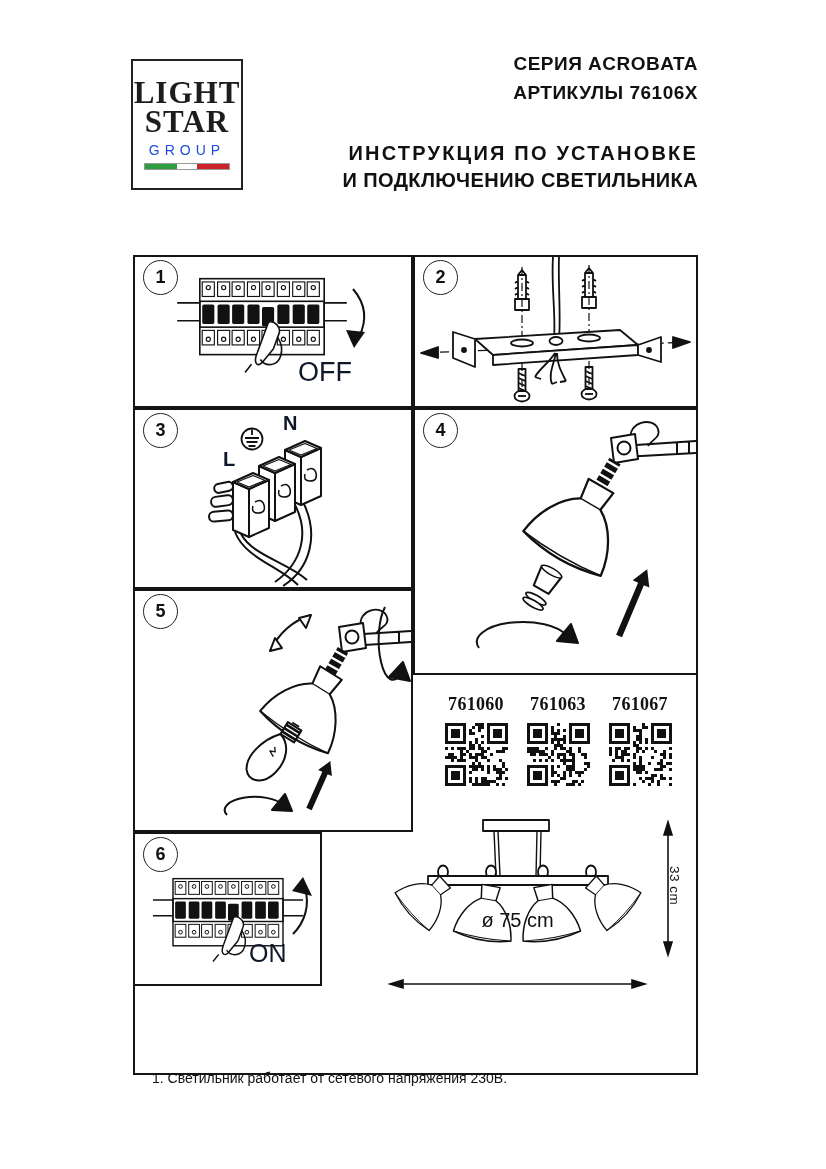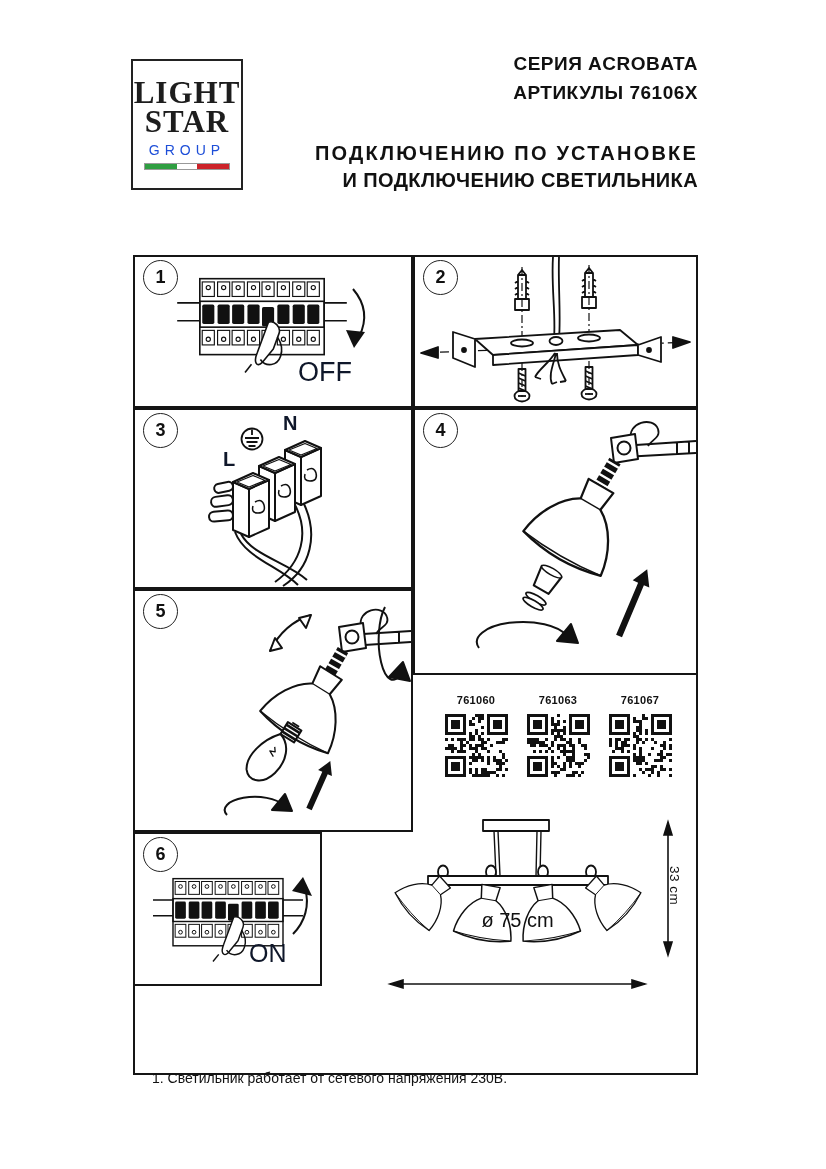--- a/index.html
+++ b/index.html
@@ -23,21 +23,21 @@
   
   .frame{border:2px solid #151515;box-sizing:border-box;background:transparent;}
   .panel{border:2px solid #151515;box-sizing:border-box;background:#fff;}
   .stepnum{position:absolute;left:8px;top:3px;width:33px;height:33px;border:1.8px solid #222;
            border-radius:50%;display:flex;align-items:center;justify-content:center;
            font-size:18px;font-weight:600;background:#fff;}
   .plabel{position:absolute;font-weight:400;color:#0f172a;}
   .art{position:absolute;left:0;top:0;}
   
   .qr-item{position:absolute;width:80px;text-align:center;}
-  .qr-label{font-size:11px;font-weight:700;letter-spacing:.3px;}
+  .qr-label{font-size:18px;font-weight:700;letter-spacing:.3px;font-family:Liberation Serif, serif;}
   .qr-img{margin-top:8px;display:inline-block;line-height:0;}
   
   .dim-v{left:664px;top:866px;width:18px;height:70px;writing-mode:vertical-rl;
          font-size:13.5px;letter-spacing:.5px;}
   .dim-h{left:455px;top:909px;width:125px;text-align:center;font-size:20px;}
   .notes{left:152px;top:1068px;width:530px;font-size:14px;line-height:21px;}
 </style>
 </head>
 <body>
 
@@ -114,21 +114,21 @@
   <div class="flag-bar">
     <span class="flag-seg" style="width: 38%; background: rgb(47, 158, 65);"></span>
     <span class="flag-seg" style="width: 24%; background: rgb(255, 255, 255);"></span>
     <span class="flag-seg" style="width: 38%; background: rgb(204, 34, 41);"></span>
   </div>
 </div>
 
 <div class="abs title-block">
   <div class="t1">СЕРИЯ ACROBATA</div>
   <div class="t2">АРТИКУЛЫ 76106X</div>
-  <div class="t3">ПОДКЛЮЧЕНИЮ ПО УСТАНОВКЕ</div>
+  <div class="t3">ИНСТРУКЦИЯ ПО УСТАНОВКЕ</div>
   <div class="t4">И ПОДКЛЮЧЕНИЮ СВЕТИЛЬНИКА</div>
 </div>
 
 <div class="abs frame" style="left:133px;top:255px;width:565px;height:820px"></div>
 
 <div class="abs panel" style="left:133px;top:255px;width:280px;height:153px">
   <div class="stepnum">
       <span>1</span>
     </div>
   <svg class="art" width="276" height="149" viewBox="0 0 276 149">

